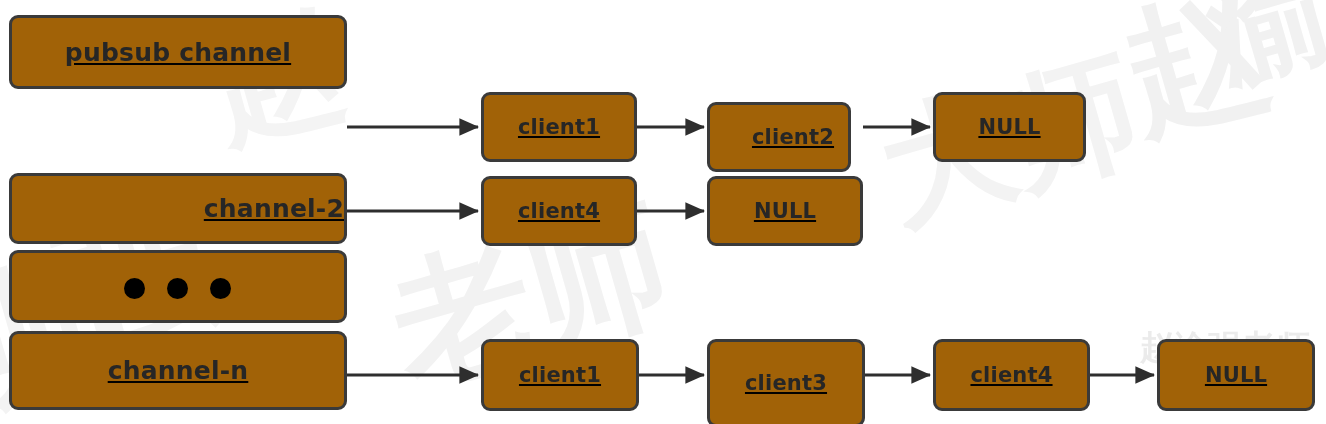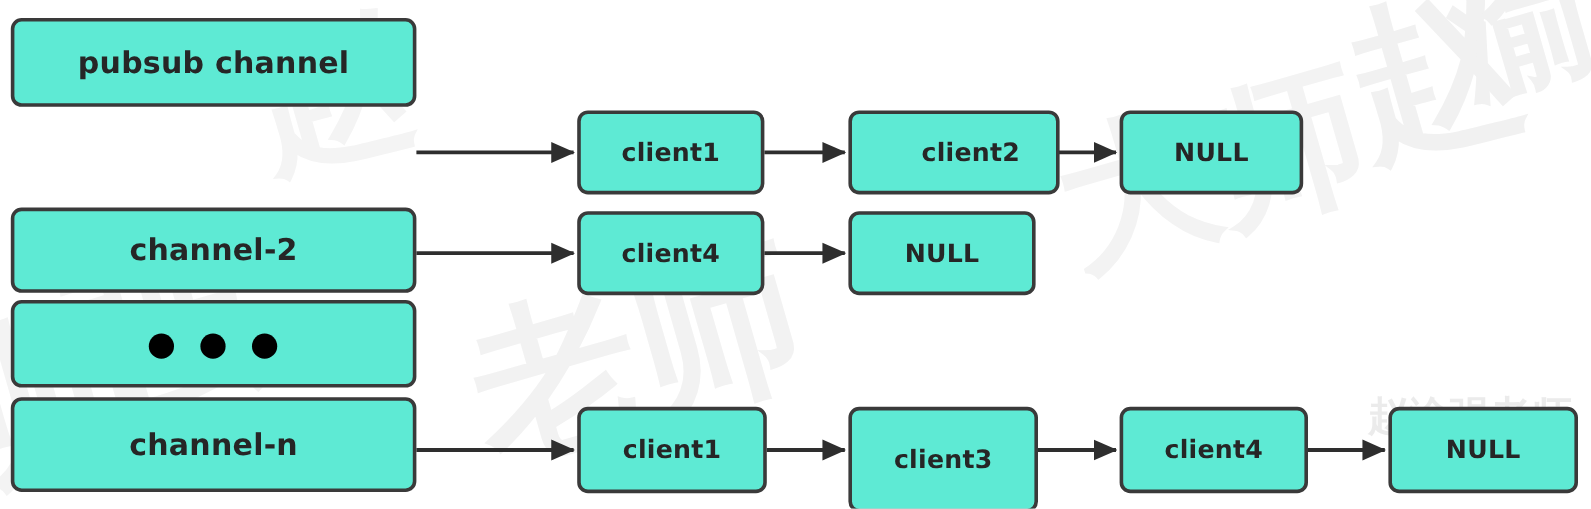--- a/index.html
+++ b/index.html
@@ -40,27 +40,28 @@
   .wm-d { left: -30px;  top: 250px;  font-size: 150px; transform: rotate(-16deg); color:#f3f3f3; }
   .wm-e { left: 390px;  top: 225px;  font-size: 140px; transform: rotate(-16deg); color:#f2f2f2; }
   .wm-f { left: 210px;  top: 10px;   font-size: 130px; transform: rotate(-16deg); color:#f4f4f4; }
   .wm-g { left: 880px;  top: 75px;   font-size: 130px; transform: rotate(-16deg); color:#f3f3f3; }
   .wm-h { left: 1140px; top: 330px;  font-size: 34px;  transform: rotate(0deg);   color:#ebebeb; font-family:"DejaVu Sans","Liberation Sans",sans-serif; }
 
   
   .box {
     position: absolute;
     box-sizing: border-box;
-    background: #5eead4;
+    background: #a16207;
     border: 3px solid #3a3a3a;
     border-radius: 9px;
     display: flex;
     align-items: center;
     justify-content: center;
     z-index: 3;
+    text-decoration: underline;
   }
   .box-label {
     font-weight: 700;
     color: #262626;
     letter-spacing: 0.2px;
     white-space: nowrap;
   }
   .ch-box .box-label   { font-size: 25px; }
   .node-box .box-label { font-size: 21px; }
 
@@ -126,40 +127,40 @@
     <line x1="865" y1="375" x2="930" y2="375" stroke="#2e2e2e" stroke-width="3.2" marker-end="url(#ah)"></line>
 
     <line x1="1090" y1="375" x2="1154" y2="375" stroke="#2e2e2e" stroke-width="3.2" marker-end="url(#ah)"></line>
   </svg>
 
   <div class="box ch-box" style="left:9px; top:15px; width:338px; height:74px;">
     <span class="box-label">pubsub channel</span>
   </div>
 
 
-  <div class="box ch-box" style="left:9px; top:173px; width:338px; height:71px;">
+  <div class="box ch-box" style="left:9px; top:173px; width:338px; height:71px;justify-content:flex-end;">
     <span class="box-label">channel-2</span>
   </div>
 
   <div class="box ch-box" style="left:9px; top:250px; width:338px; height:73px;">
     <div class="dots" style="left:112px; top:25px;">
       <span class="dot"></span>
       <span class="dot"></span>
       <span class="dot"></span>
     </div>
   </div>
 
   <div class="box ch-box" style="left:9px; top:331px; width:338px; height:79px;text-align:center;">
     <span class="box-label">channel-n</span>
   </div>
 
   <div class="box node-box" style="left:481px; top:92px; width:156px; height:70px;">
     <span class="box-label">client1</span>
   </div>
-  <div class="box node-box" style="left:707px; top:92px; width:176px; height:70px;padding-left:28px;">
+  <div class="box node-box" style="left:707px; top:102px; width:144px; height:70px;padding-left:28px;">
     <span class="box-label">client2</span>
   </div>
   <div class="box node-box" style="left:933px; top:92px; width:153px; height:70px;">
     <span class="box-label">NULL</span>
   </div>
 
   <div class="box node-box" style="left:481px; top:176px; width:156px; height:70px;">
     <span class="box-label">client4</span>
   </div>
   <div class="box node-box" style="left:707px; top:176px; width:156px; height:70px;">

